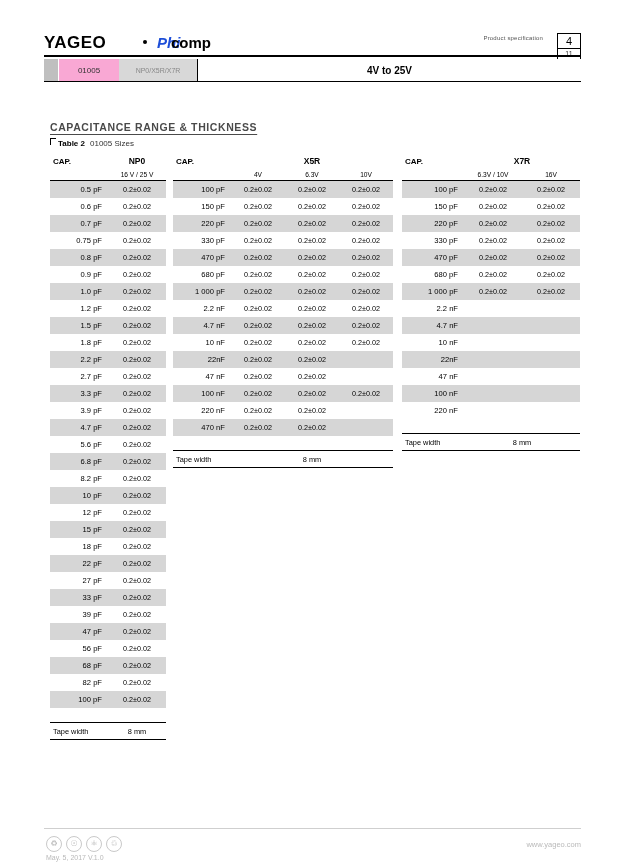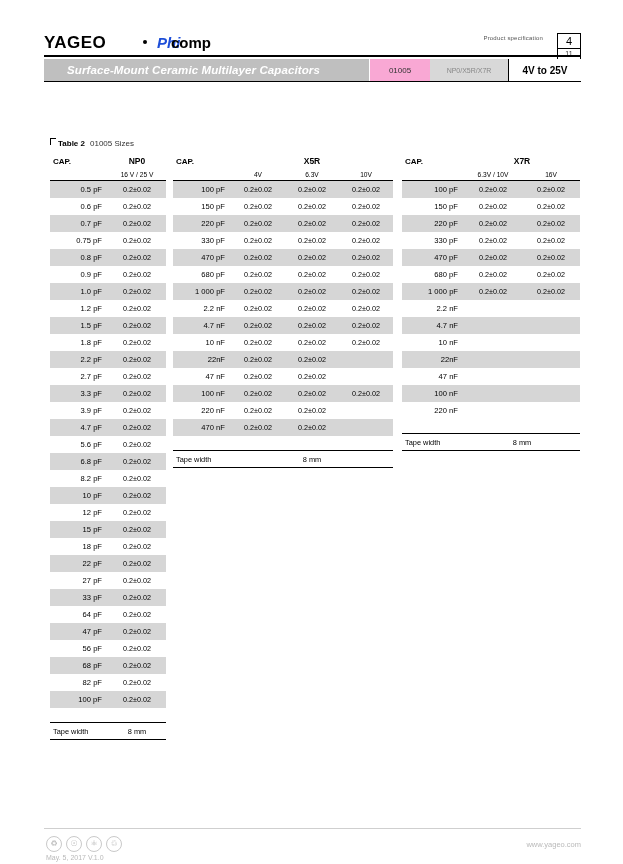--- a/index.html
+++ b/index.html
@@ -375,30 +375,30 @@
       <div class="pagebox">
         <div class="num">4</div>
         <div class="tot">11</div>
       </div>
     </div>
 
     <div class="title-rule"></div>
 
     <div class="title-row">
       <div class="title-grey"></div>
-      <div class="title-main">Surface-Mount Ceramic Multilayer Capacitors</div>
       <div class="title-sep"></div>
       <div class="title-size">01005</div>
       <div class="title-code">NP0/X5R/X7R</div>
       <div class="title-volt">4V to 25V</div>
     </div>
 
     <div class="header-underline"></div>
   </div>
 
+  <div class="section-title">CAPACITANCE RANGE &amp; THICKNESS</div>
 
   <div class="table-caption">
     <span class="tick"></span>
     <span class="lbl">Table 2</span>
     <span class="sub">01005 Sizes</span>
   </div>
 
   <div class="tbl" id="tbl-np0">
     <div class="hdr-row">
       <div class="hdr-cap">CAP.</div>
@@ -503,21 +503,21 @@
         </div>
         <div class="row plain">
           <div class="c-cap">27 pF</div>
           <div class="c-val">0.2±0.02</div>
         </div>
         <div class="row alt">
           <div class="c-cap">33 pF</div>
           <div class="c-val">0.2±0.02</div>
         </div>
         <div class="row plain">
-          <div class="c-cap">64 pF</div>
+          <div class="c-cap">39 pF</div>
           <div class="c-val">0.2±0.02</div>
         </div>
         <div class="row alt">
           <div class="c-cap">47 pF</div>
           <div class="c-val">0.2±0.02</div>
         </div>
         <div class="row plain">
           <div class="c-cap">56 pF</div>
           <div class="c-val">0.2±0.02</div>
         </div>

